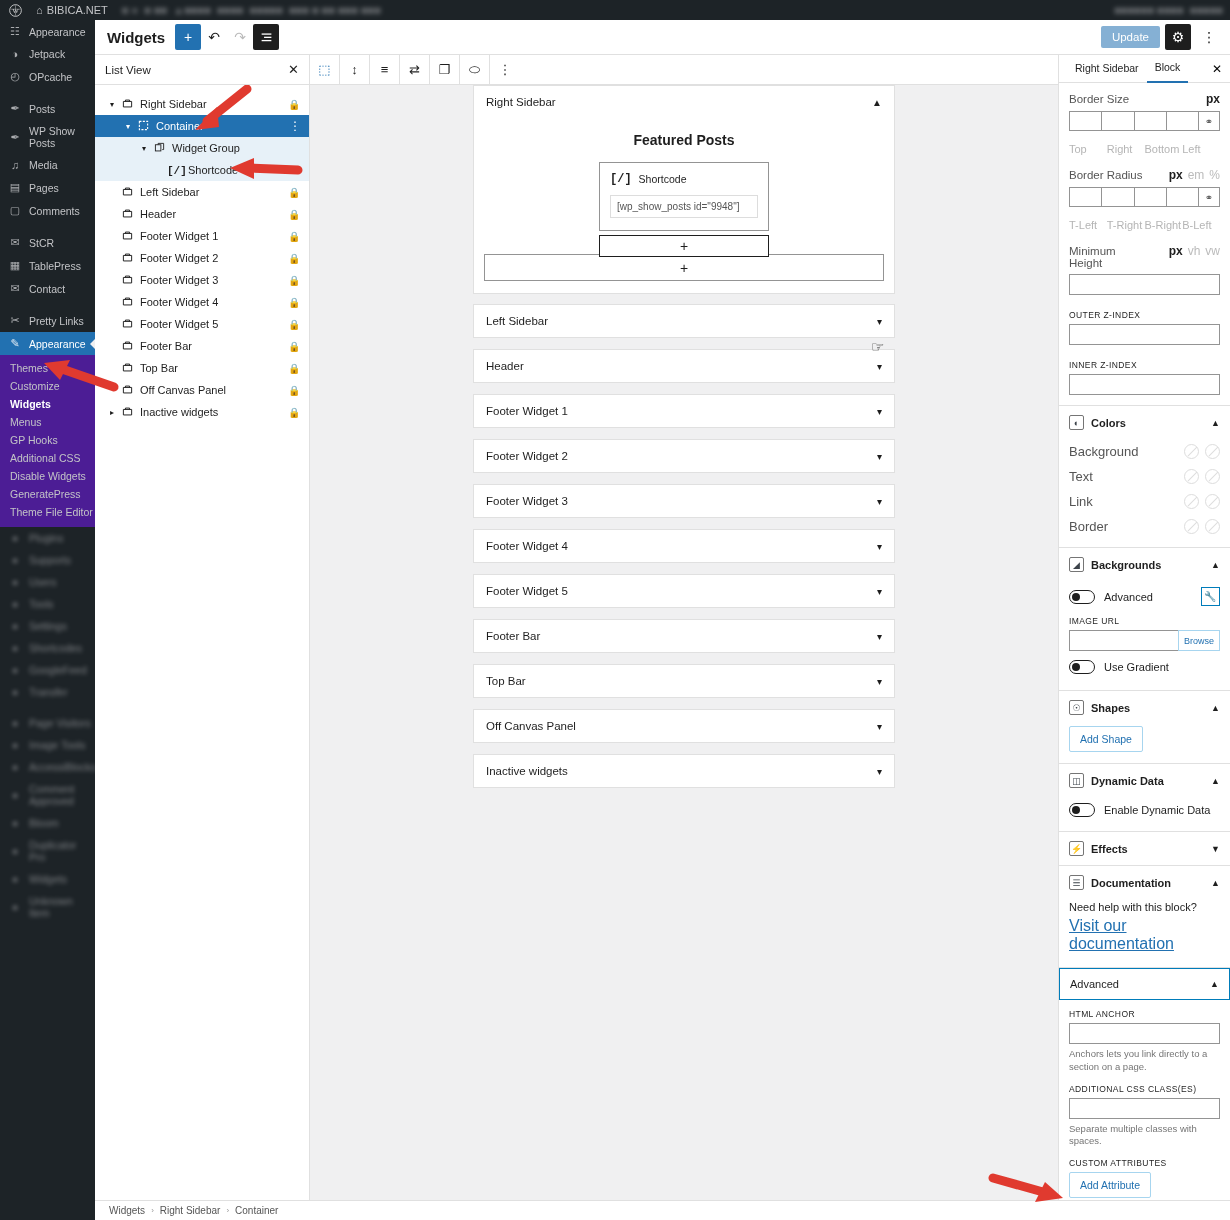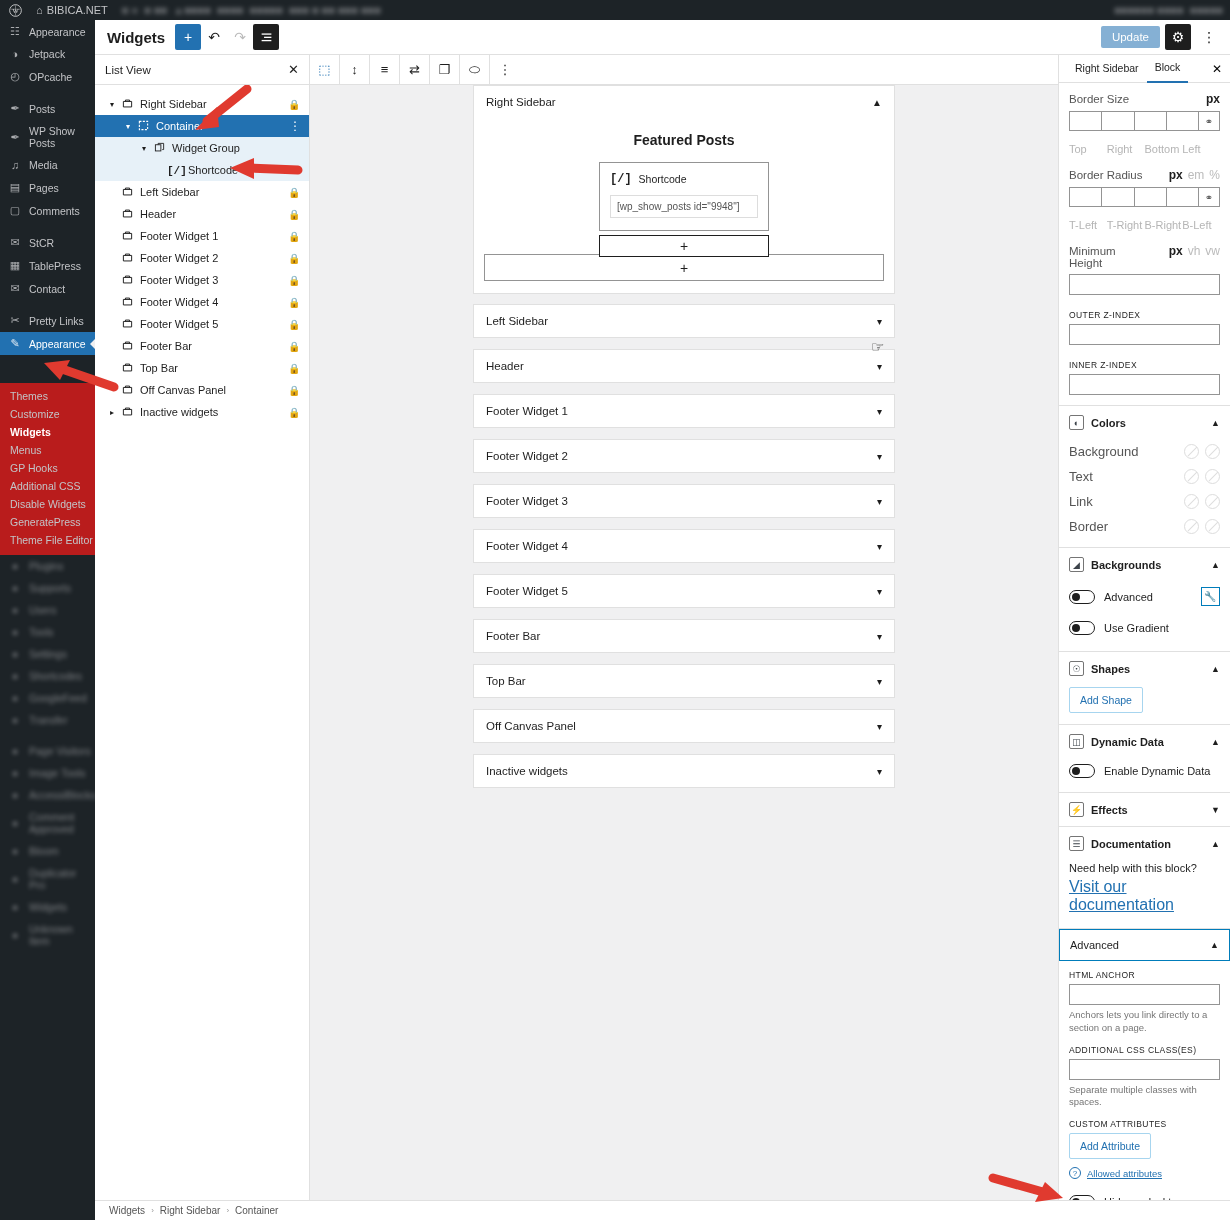--- a/index.html
+++ b/index.html
@@ -34,21 +34,21 @@
     padding: 5px 0 5px 8px; min-height: 21px; color: #c3c4c7; position: relative;
   }
   .am-item .am-ico { width: 14px; text-align: center; font-size: 11px; opacity: .85; flex: 0 0 14px; }
   .am-item.current { background: #2271b1; color: #fff; font-weight: normal; }
   .am-item.current::after {
     content: ""; position: absolute; right: -1px; top: 50%; transform: translateY(-50%);
     border: 7px solid transparent; border-right-color: #f0f0f1; border-width: 6px 6px 6px 0;
   }
   .am-sep { height: 9px; }
   .am-sub {
-    background: #b91c1c; padding: 4px 0 6px 0; margin-top: 28px;
+    background: #4c1d95; padding: 4px 0 6px 0;
   }
   .am-subitem { padding: 3px 0 3px 10px; color: #c3c4c7; font-size: 10.5px; }
   .am-subitem.active { color: #fff; font-weight: bold; }
   .am-blur { filter: blur(2.2px); opacity: .55; }
 
   
   .ed-header {
     position: absolute; top: 20px; left: 95px; width: 1135px; height: 35px;
     background: #fff; border-bottom: 1px solid #e0e0e0;
     display: flex; align-items: center; padding: 0 8px 0 12px; z-index: 30;
@@ -798,20 +798,27 @@
       <div class="panel-head">
         <span class="panel-ico">◢</span>
         <span class="panel-title">Backgrounds</span>
         <span class="panel-chev">▲</span>
       </div>
       <div class="toggle-row">
         <span class="toggle"></span>
         <span class="toggle-label">Advanced</span>
         <span class="wrench-btn">🔧</span>
       </div>
+      <div style="padding:4px 10px 0 10px;">
+        <div class="caps-label">IMAGE URL</div>
+        <div class="url-row">
+          <input style="">
+          <button class="browse-btn">Browse</button>
+        </div>
+      </div>
       <div class="toggle-row" style="padding-top:9px;">
         <span class="toggle"></span>
         <span class="toggle-label">Use Gradient</span>
       </div>
     </div>
 
     <div style="border-bottom:1px solid #e0e0e0;padding-bottom:11px;">
       <div class="panel-head">
         <span class="panel-ico">☉</span>
         <span class="panel-title">Shapes</span>

